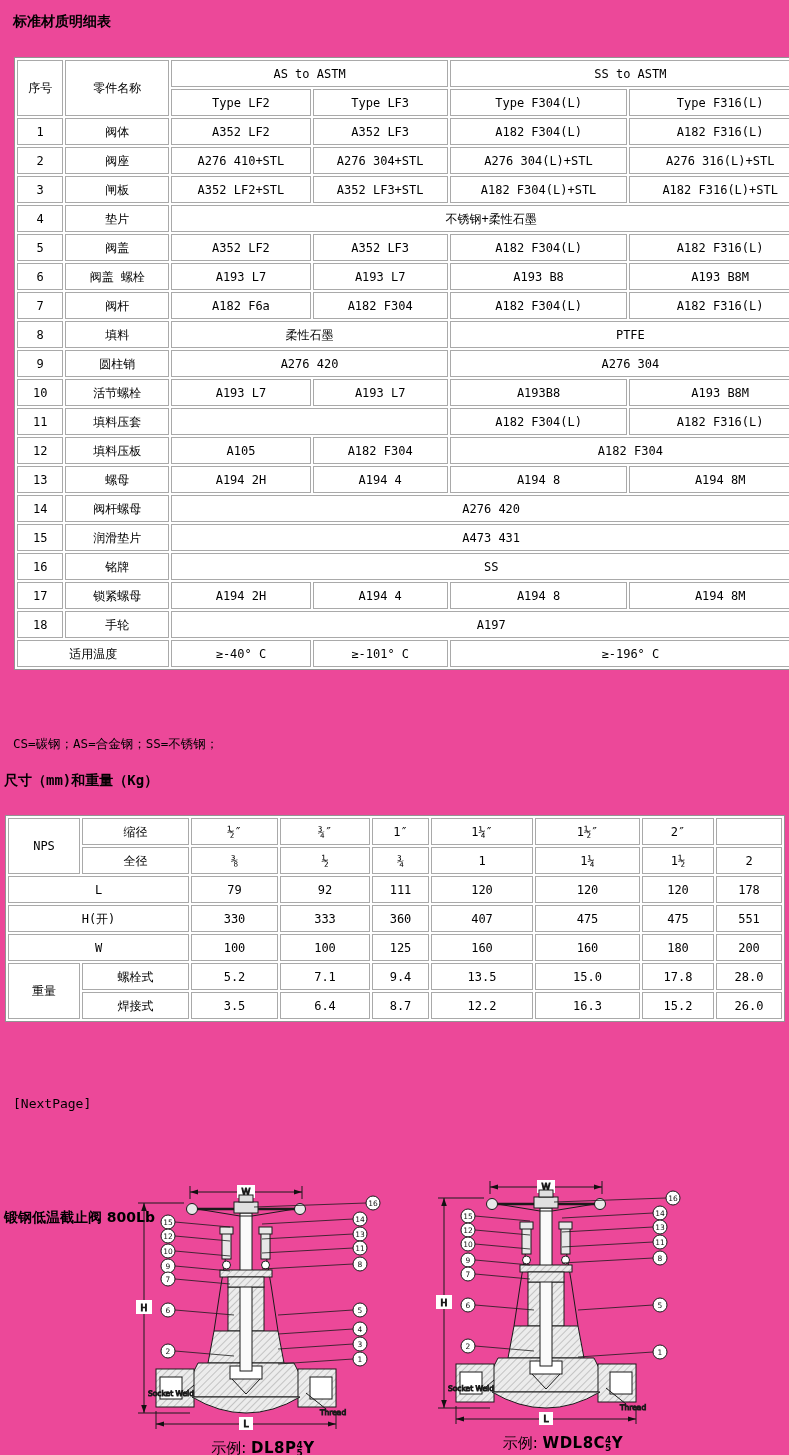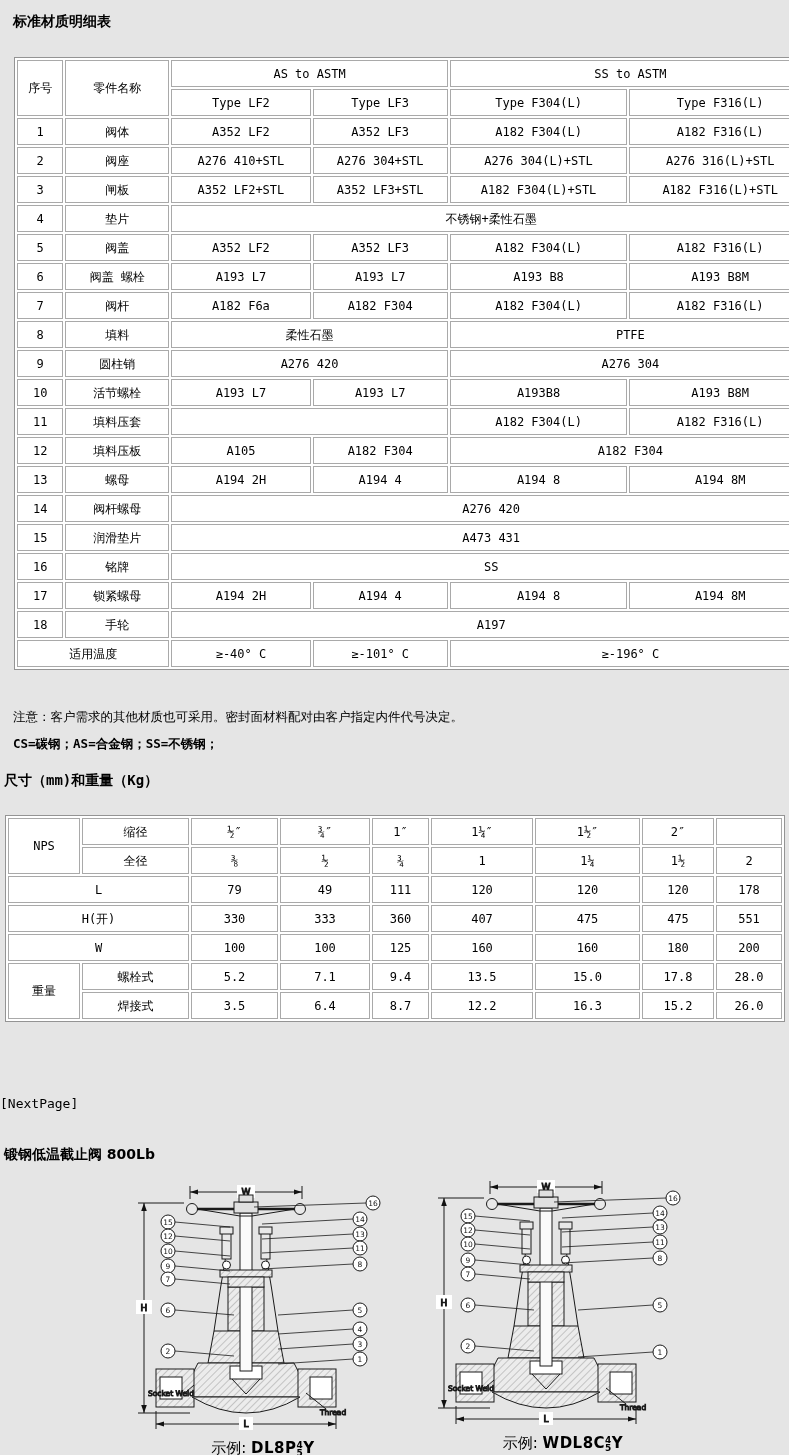--- a/index.html
+++ b/index.html
@@ -1,31 +1,31 @@
 <!DOCTYPE html>
 <html><head>
 <meta charset="utf-8">
 <style>
   html,body{margin:0;padding:0;background:#fff;}
-  .page{position:relative;width:789px;height:1455px;background:#e5e5e5;overflow:hidden;
+  .page{position:relative;width:789px;height:1455px;background:#ec4899;overflow:hidden;
         font-family:"DejaVu Sans Mono","DejaVu Sans",sans-serif;color:#000;}
   .title1{position:absolute;left:13px;top:13px;font-size:14px;font-weight:bold;
           font-family:"DejaVu Sans",sans-serif;}
   .tbl{position:absolute;border-collapse:separate;border-spacing:2px;background:#fff;
        border:1px solid #949494;table-layout:fixed;}
   .tbl td{border:1px solid #a9a9a9;text-align:center;vertical-align:middle;font-size:12px;
           padding:0;height:25px;line-height:14px;white-space:nowrap;overflow:hidden;}
   .mat{left:14px;top:57px;width:800px;}
   .dim{left:5px;top:815px;width:779px;}
   .note{position:absolute;font-size:12.5px;white-space:nowrap;}
   .n1{left:13px;top:709px;}
-  .n2{left:13px;top:736px;font-weight:bold;}
+  .n2{left:13px;top:736px;}
   .title2{position:absolute;left:4px;top:772px;font-size:14px;font-weight:bold;}
-  .nextpage{position:absolute;left:0;top:1096px;font-size:13px;}
-  .title3{position:absolute;left:4px;top:1146px;font-size:14px;font-weight:bold;
+  .nextpage{position:absolute;left:13px;top:1096px;font-size:13px;}
+  .title3{position:absolute;left:4px;top:1209px;font-size:14px;font-weight:bold;
           font-family:"DejaVu Sans",sans-serif;text-align:center;}
   .figure{position:absolute;width:270px;}
   .fig0{left:128px;top:1183px;}
   .fig1{left:428px;top:1178px;}
   .figcaption{text-align:center;font-size:15px;font-family:"DejaVu Sans",sans-serif;margin-top:0;}
   .figcaption .code{font-weight:bold;letter-spacing:0.5px;}
   .frac{display:inline-block;vertical-align:-3px;line-height:8px;font-size:9px;text-align:center;font-weight:bold;}
   .frac span{display:block;}
   svg text{font-family:"DejaVu Sans",sans-serif;}
 </style>
@@ -180,21 +180,20 @@
           <td colspan="4">A197</td>
         </tr>
         <tr>
           <td colspan="2">适用温度</td>
           <td>≥-40° C</td>
           <td>≥-101° C</td>
           <td colspan="2">≥-196° C</td>
         </tr>
       </tbody>
     </table>
-  <div class="note n1">注意：客户需求的其他材质也可采用。密封面材料配对由客户指定内件代号决定。</div>
   <div class="note n2">CS=碳钢；AS=合金钢；SS=不锈钢；</div>
   <div class="title2">尺寸（mm)和重量（Kg）</div>
   <table class="tbl dim" id="dimension-table">
       <colgroup>
         <col style="width: 72px;">
         <col style="width: 107px;">
         <col style="width: 87px;">
         <col style="width: 90px;">
         <col style="width: 57px;">
         <col style="width: 102px;">
@@ -220,21 +219,21 @@
           <td>½</td>
           <td>¾</td>
           <td>1</td>
           <td>1¼</td>
           <td>1½</td>
           <td>2</td>
         </tr>
         <tr>
           <td colspan="2">L</td>
           <td>79</td>
-          <td>49</td>
+          <td>92</td>
           <td>111</td>
           <td>120</td>
           <td>120</td>
           <td>120</td>
           <td>178</td>
         </tr>
         <tr>
           <td colspan="2">H(开)</td>
           <td>330</td>
           <td>333</td>

